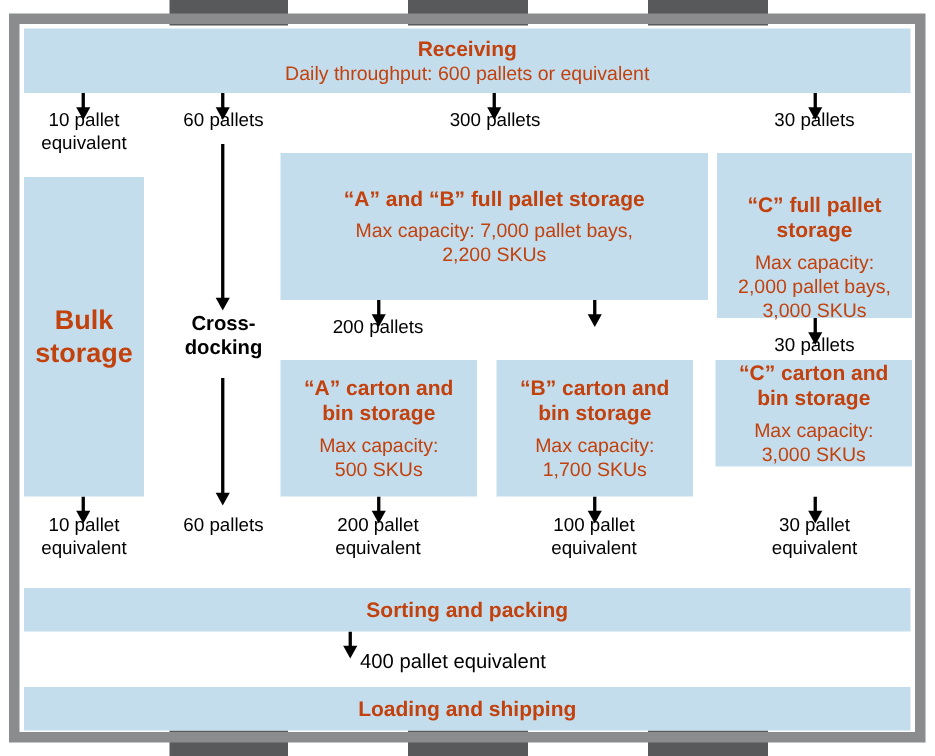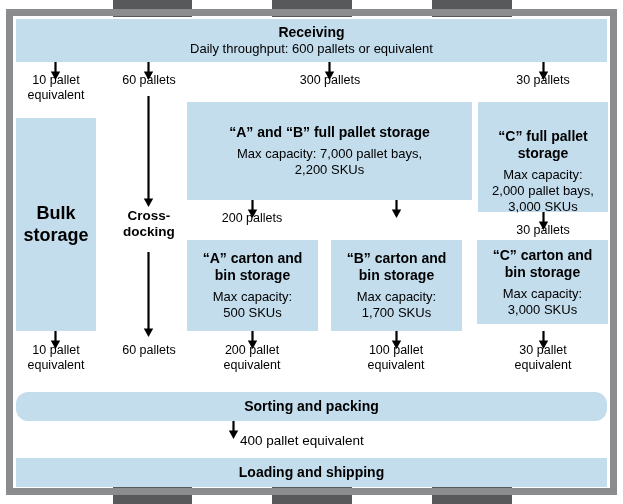--- a/index.html
+++ b/index.html
@@ -35,21 +35,21 @@
   }
   .box {
     position: absolute;
     background: #c3dded;
     box-sizing: border-box;
     display: flex;
     flex-direction: column;
     align-items: center;
     justify-content: center;
     text-align: center;
-    color: #000000;
+    color: #c2410c;
     line-height: 1.22;
   }
   .box .ttl {
     font-weight: bold;
   }
   .box .sub {
     font-weight: normal;
   }
   .lbl {
     position: absolute;
@@ -176,21 +176,21 @@
 bin storage</div>
     <div class="sub" style="font-size:13px; white-space:pre-line;">Max capacity:
 500 SKUs</div>
   </div>
   <div class="box" style="left:331px; top:240px; width:131px; height:91px; padding:0 6px;">
     <div class="ttl" style="font-size:14px; white-space:pre-line; margin-bottom:5px;">“B” carton and
 bin storage</div>
     <div class="sub" style="font-size:13px; white-space:pre-line;">Max capacity:
 1,700 SKUs</div>
   </div>
-  <div class="box" style="left:477px; top:240px; width:131px; height:84px; padding:0 6px;">
+  <div class="box" style="left:477px; top:240px; width:131px; height:71px; padding:0 6px;">
     <div class="ttl" style="font-size:14px; white-space:pre-line; margin-bottom:5px;">“C” carton and
 bin storage</div>
     <div class="sub" style="font-size:13px; white-space:pre-line;">Max capacity:
 3,000 SKUs</div>
   </div>
 
   <div class="arrow" style="left:49px; top:331px;">
     <svg width="13" height="19" viewBox="0 0 13 19">
         <path d="M6.5 0 L6.5 11" stroke="#000" stroke-width="2.2" fill="none"></path>
         <path d="M6.5 18 L1.8 9.5 L11.2 9.5 Z" fill="#000"></path>
@@ -218,21 +218,21 @@
   <div class="lbl" style="left:13px; top:343px; width:86px; font-size:12.5px;">10 pallet
 equivalent</div>
   <div class="lbl" style="left:106px; top:343px; width:86px; font-size:12.5px;">60 pallets</div>
   <div class="lbl" style="left:209px; top:343px; width:86px; font-size:12.5px;">200 pallet
 equivalent</div>
   <div class="lbl" style="left:353px; top:343px; width:86px; font-size:12.5px;">100 pallet
 equivalent</div>
   <div class="lbl" style="left:500px; top:343px; width:86px; font-size:12.5px;">30 pallet
 equivalent</div>
 
-  <div class="box" style="left:16px; top:392px; width:591px; height:29px;border-radius:12px;">
+  <div class="box" style="left:16px; top:392px; width:591px; height:29px;">
     <div class="ttl" style="font-size:14px;">Sorting and packing</div>
   </div>
 
   <div class="arrow" style="left:227px; top:421px;">
     <svg width="13" height="19" viewBox="0 0 13 19">
         <path d="M6.5 0 L6.5 11" stroke="#000" stroke-width="2.2" fill="none"></path>
         <path d="M6.5 18 L1.8 9.5 L11.2 9.5 Z" fill="#000"></path>
       </svg>
   </div>
   <div class="lbl" style="left:240px; top:433px; width:200px; text-align:left; font-size:13.5px;">400 pallet equivalent</div>

